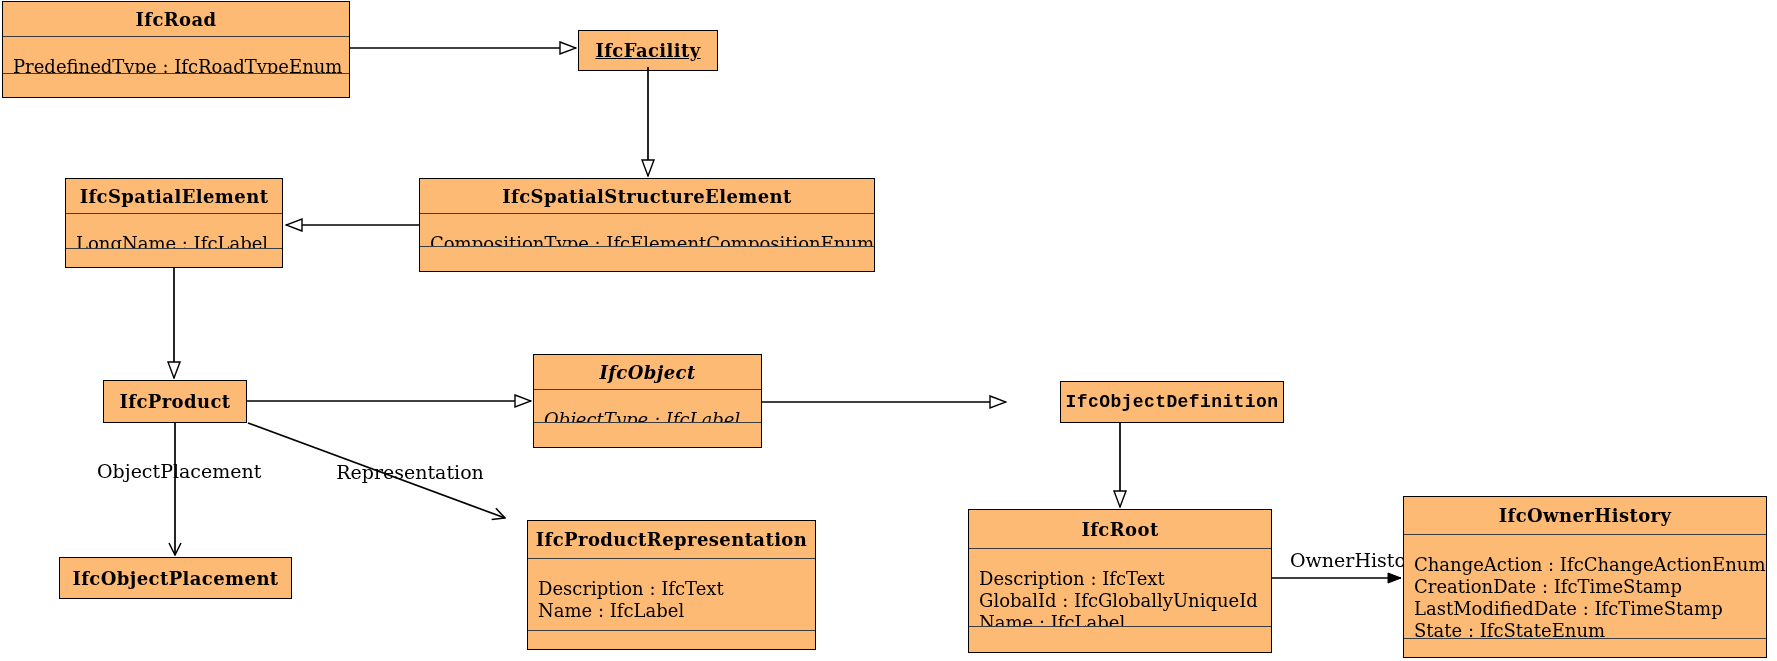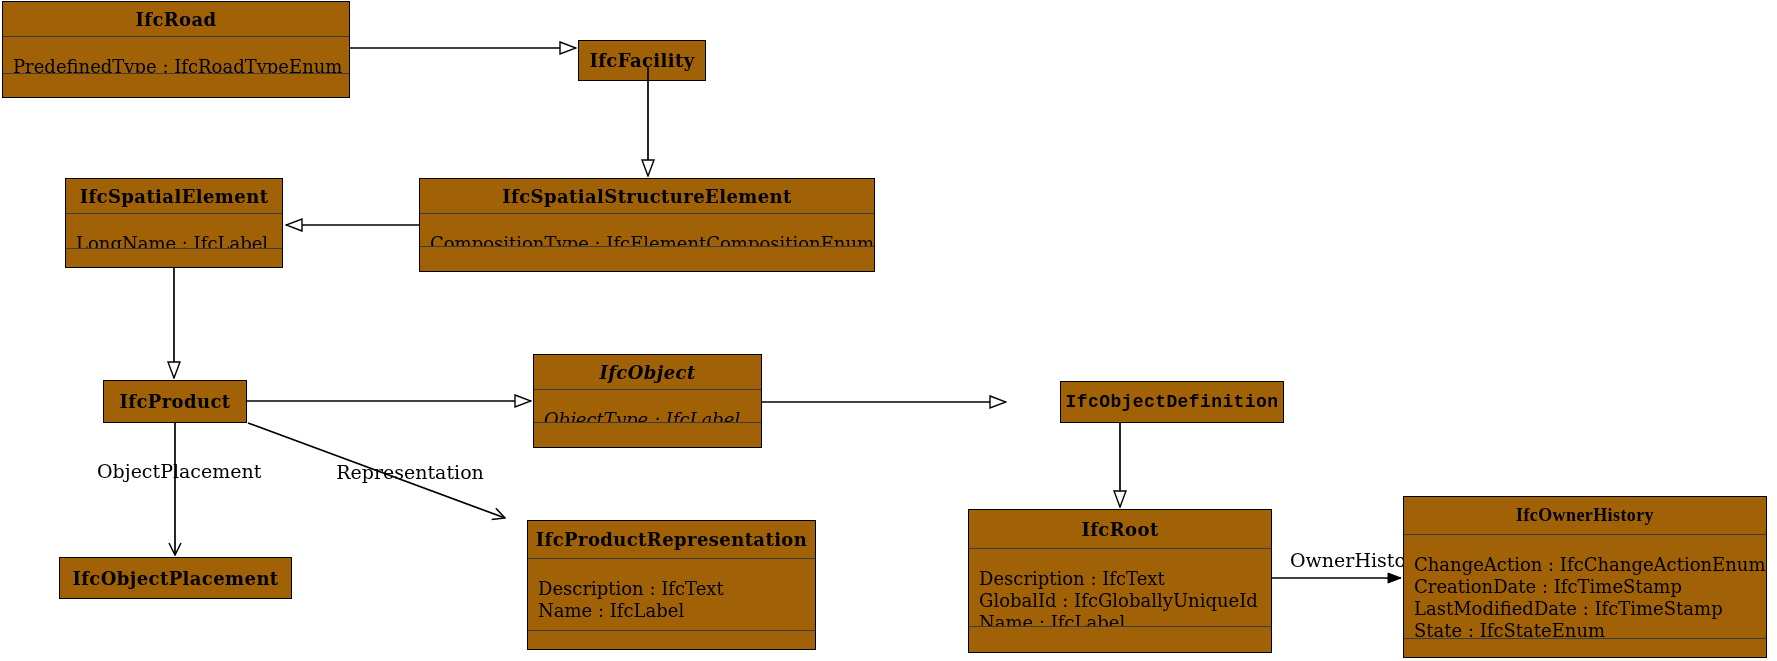--- a/index.html
+++ b/index.html
@@ -1,19 +1,19 @@
 <!DOCTYPE html>
 <html><head>
 <meta charset="utf-8">
 <style>
   html,body{margin:0;padding:0;background:#ffffff;}
   #canvas{position:relative;width:1777px;height:661px;background:#ffffff;overflow:hidden;
           font-family:"DejaVu Serif", serif;}
   #wires{position:absolute;left:0;top:0;z-index:3;pointer-events:none;}
-  .node{position:absolute;z-index:2;background:#a16207;border:1.7px solid #000;
+  .node{position:absolute;z-index:2;background:#fdba74;border:1.7px solid #000;
         box-sizing:border-box;display:flex;flex-direction:column;color:#000;justify-content:flex-end;}
   .ctitle{display:flex;align-items:center;justify-content:center;
           font-weight:bold;font-size:18px;letter-spacing:.4px;white-space:nowrap;}
   .single .ctitle{flex:1;}
   .cattrs{flex:1;border-top:1.1px solid #3c3c3c;padding:19px 10px 0 10px;
           font-size:18px;line-height:22px;white-space:nowrap;overflow:hidden;}
   .cempty{border-top:1.1px solid #3c3c3c;}
   .edgelabel{position:absolute;z-index:1;font-size:19px;color:#000;
              text-align:center;white-space:nowrap;}
 </style>
@@ -53,21 +53,21 @@
   </svg>
 
   <div class="node" style="left:2px;top:1px;width:348px;height:97px;">
     <div class="ctitle" style="height:34px;">IfcRoad</div>
     <div class="cattrs">
       <div>PredefinedType : IfcRoadTypeEnum</div>
     </div>
     <div class="cempty" style="height:23px;"></div>
   </div>
 
-  <div class="node single" style="left:578px;top:40px;width:128px;height:41px;">
+  <div class="node single" style="left:578px;top:30px;width:140px;height:41px;text-decoration:underline;">
     <div class="ctitle">IfcFacility</div>
   </div>
 
   <div class="node" style="left:65px;top:178px;width:218px;height:90px;">
     <div class="ctitle" style="height:34px;">IfcSpatialElement</div>
     <div class="cattrs">
       <div>LongName : IfcLabel</div>
     </div>
     <div class="cempty" style="height:18px;"></div>
   </div>
@@ -113,21 +113,21 @@
     <div class="ctitle" style="height:38px;">IfcRoot</div>
     <div class="cattrs">
       <div>Description : IfcText</div>
       <div>GlobalId : IfcGloballyUniqueId</div>
       <div>Name : IfcLabel</div>
     </div>
     <div class="cempty" style="height:25px;"></div>
   </div>
 
   <div class="node" style="left:1403px;top:496px;width:364px;height:162px;">
-    <div class="ctitle" style="height:37px;font-family:Liberation Serif, serif;">IfcOwnerHistory</div>
+    <div class="ctitle" style="height:37px;">IfcOwnerHistory</div>
     <div class="cattrs">
       <div>ChangeAction : IfcChangeActionEnum</div>
       <div>CreationDate : IfcTimeStamp</div>
       <div>LastModifiedDate : IfcTimeStamp</div>
       <div>State : IfcStateEnum</div>
     </div>
     <div class="cempty" style="height:18px;"></div>
   </div>
 
 </div>

